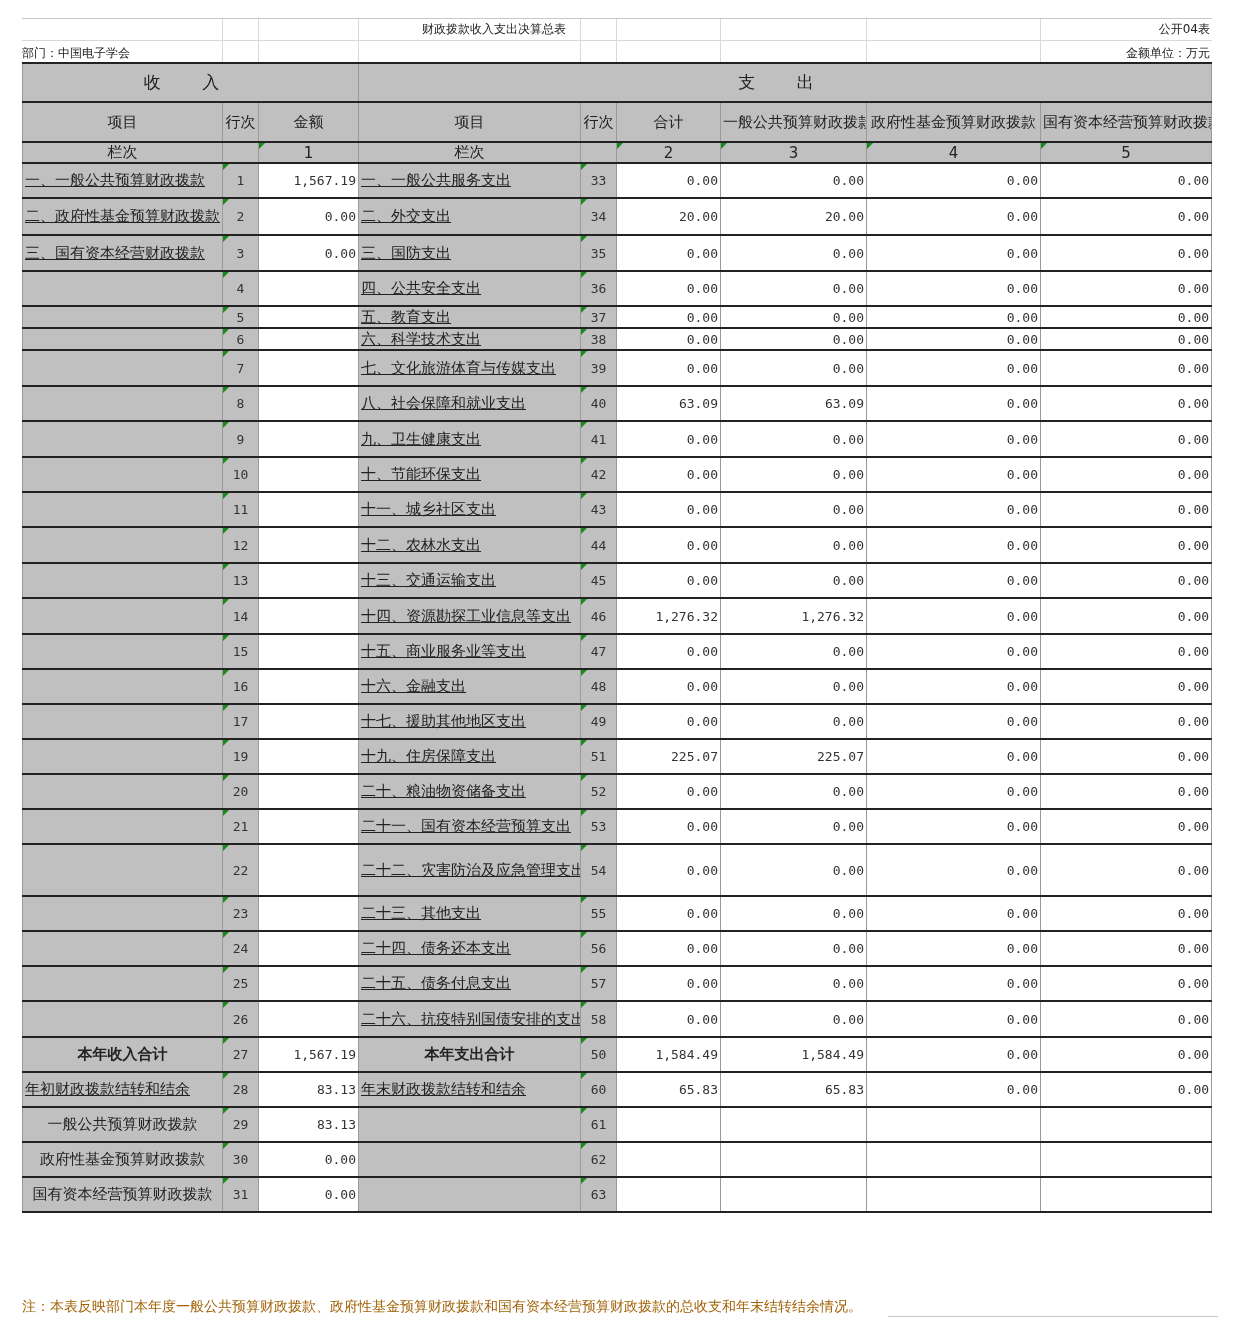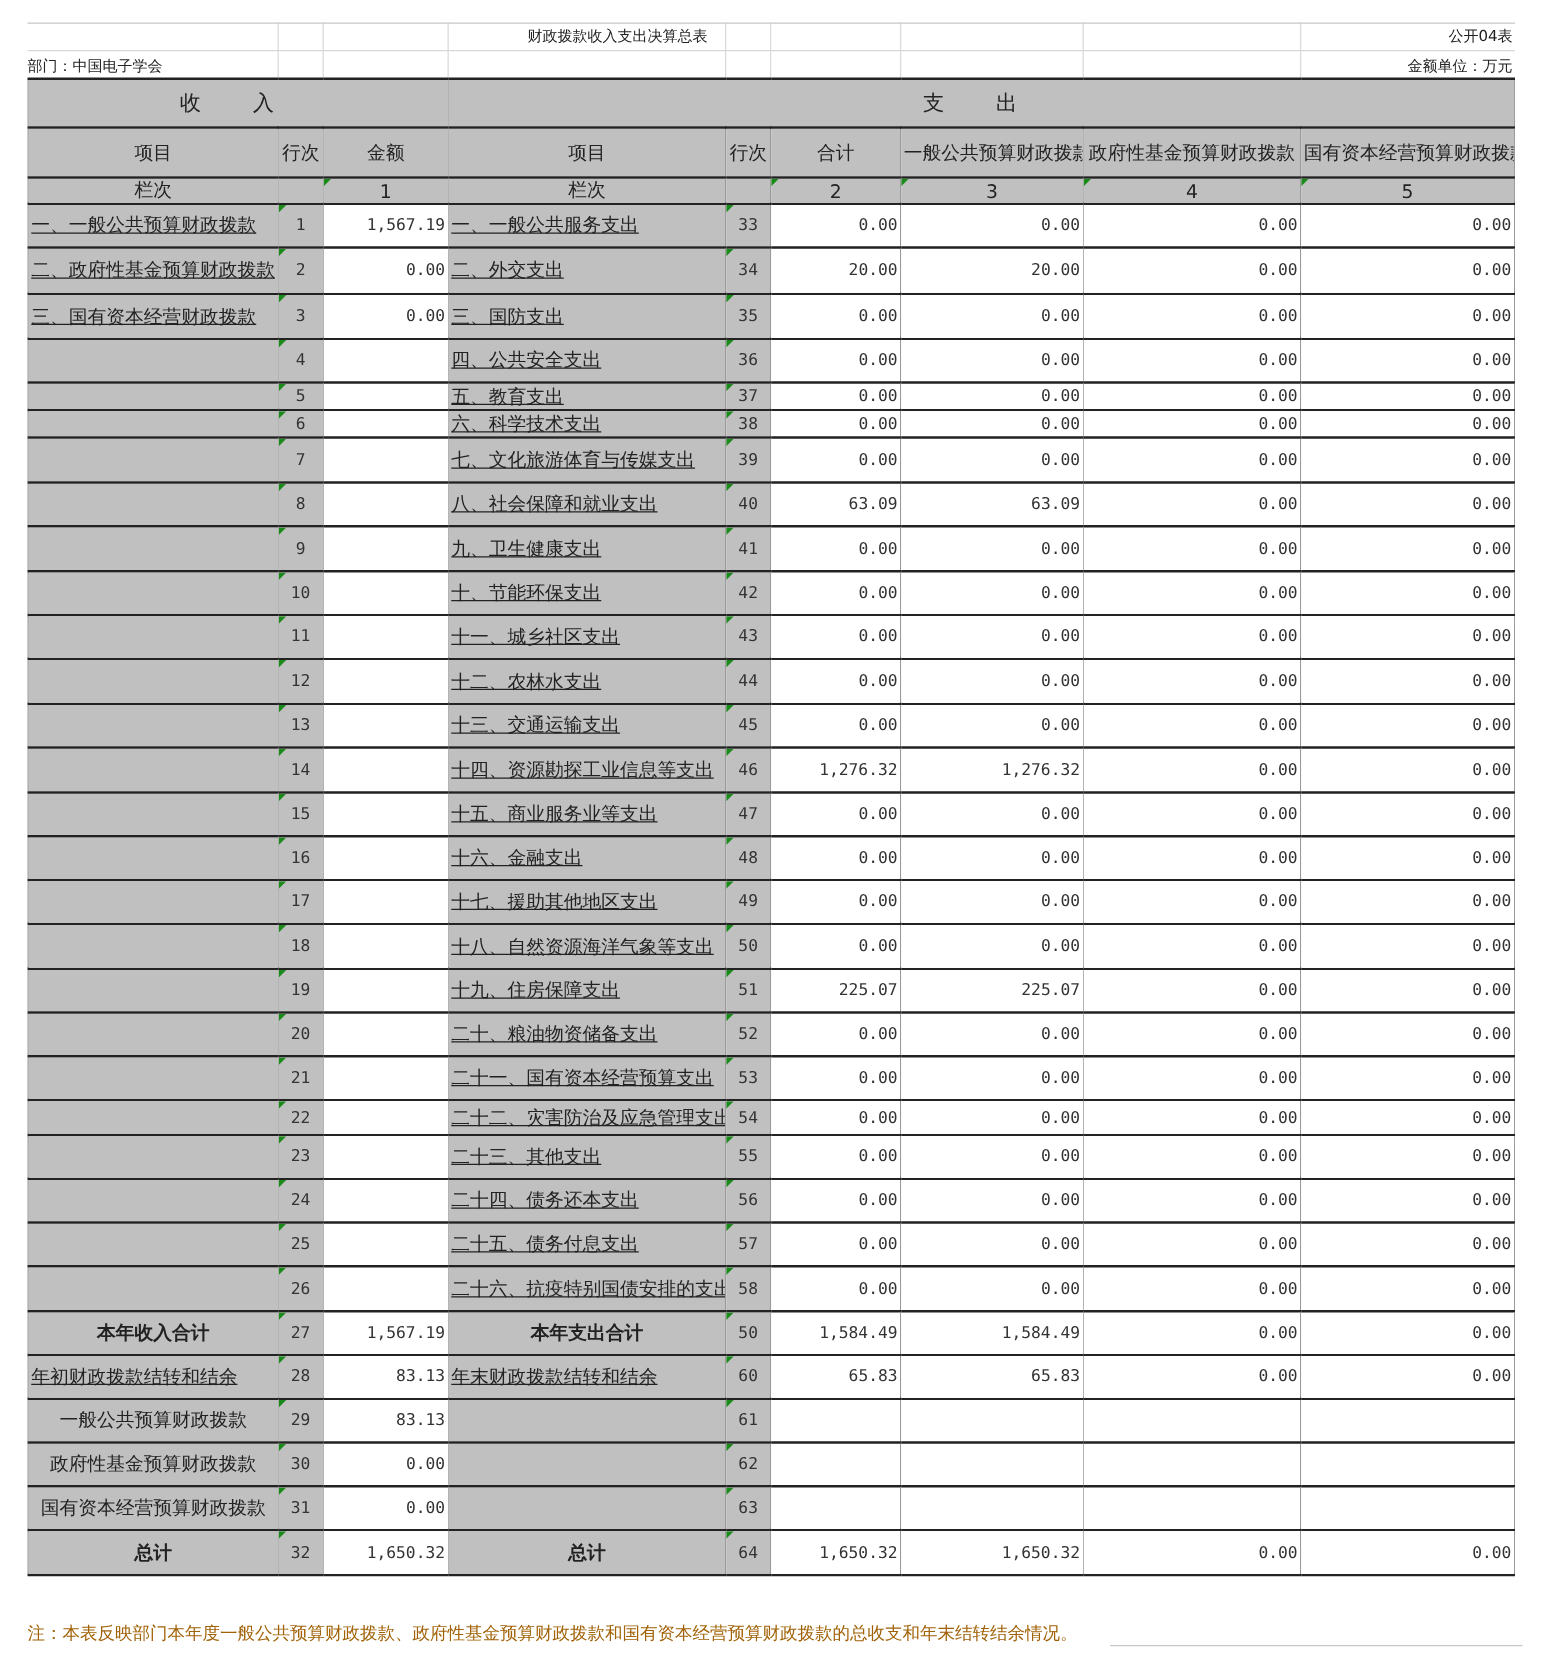--- a/index.html
+++ b/index.html
@@ -275,31 +275,20 @@
           <td class="g l"></td>
           <td class="g c tri num">17</td>
           <td class="w r num"></td>
           <td class="g l">十七、援助其他地区支出</td>
           <td class="g c tri num">49</td>
           <td class="w r num">0.00</td>
           <td class="w r num">0.00</td>
           <td class="w r num">0.00</td>
           <td class="w r num">0.00</td>
         </tr>
-        <tr style="height: 36px;">
-          <td class="g l"></td>
-          <td class="g c tri num">18</td>
-          <td class="w r num"></td>
-          <td class="g l">十八、自然资源海洋气象等支出</td>
-          <td class="g c tri num">50</td>
-          <td class="w r num">0.00</td>
-          <td class="w r num">0.00</td>
-          <td class="w r num">0.00</td>
-          <td class="w r num">0.00</td>
-        </tr>
         <tr style="height: 35px;">
           <td class="g l"></td>
           <td class="g c tri num">19</td>
           <td class="w r num"></td>
           <td class="g l">十九、住房保障支出</td>
           <td class="g c tri num">51</td>
           <td class="w r num">225.07</td>
           <td class="w r num">225.07</td>
           <td class="w r num">0.00</td>
           <td class="w r num">0.00</td>
@@ -319,21 +308,21 @@
           <td class="g l"></td>
           <td class="g c tri num">21</td>
           <td class="w r num"></td>
           <td class="g l">二十一、国有资本经营预算支出</td>
           <td class="g c tri num">53</td>
           <td class="w r num">0.00</td>
           <td class="w r num">0.00</td>
           <td class="w r num">0.00</td>
           <td class="w r num">0.00</td>
         </tr>
-        <tr style="height: 28px;">
+        <tr style="height: 52px;">
           <td class="g l"></td>
           <td class="g c tri num">22</td>
           <td class="w r num"></td>
           <td class="g l">二十二、灾害防治及应急管理支出</td>
           <td class="g c tri num">54</td>
           <td class="w r num">0.00</td>
           <td class="w r num">0.00</td>
           <td class="w r num">0.00</td>
           <td class="w r num">0.00</td>
         </tr>
@@ -429,29 +418,18 @@
           <td class="g c">国有资本经营预算财政拨款</td>
           <td class="g c tri num">31</td>
           <td class="w r num">0.00</td>
           <td class="g l"></td>
           <td class="g c tri num">63</td>
           <td class="w r num"></td>
           <td class="w r num"></td>
           <td class="w r num"></td>
           <td class="w r num"></td>
         </tr>
-        <tr style="height: 36px;">
-          <td class="g c b">总计</td>
-          <td class="g c tri num">32</td>
-          <td class="w r num">1,650.32</td>
-          <td class="g c b">总计</td>
-          <td class="g c tri num">64</td>
-          <td class="w r num">1,650.32</td>
-          <td class="w r num">1,650.32</td>
-          <td class="w r num">0.00</td>
-          <td class="w r num">0.00</td>
-        </tr>
       </tbody>
   </table>
 
   <div class="note">注：本表反映部门本年度一般公共预算财政拨款、政府性基金预算财政拨款和国有资本经营预算财政拨款的总收支和年末结转结余情况。</div>
   <div class="note-line"></div>
 </div>
 
 </body></html>

